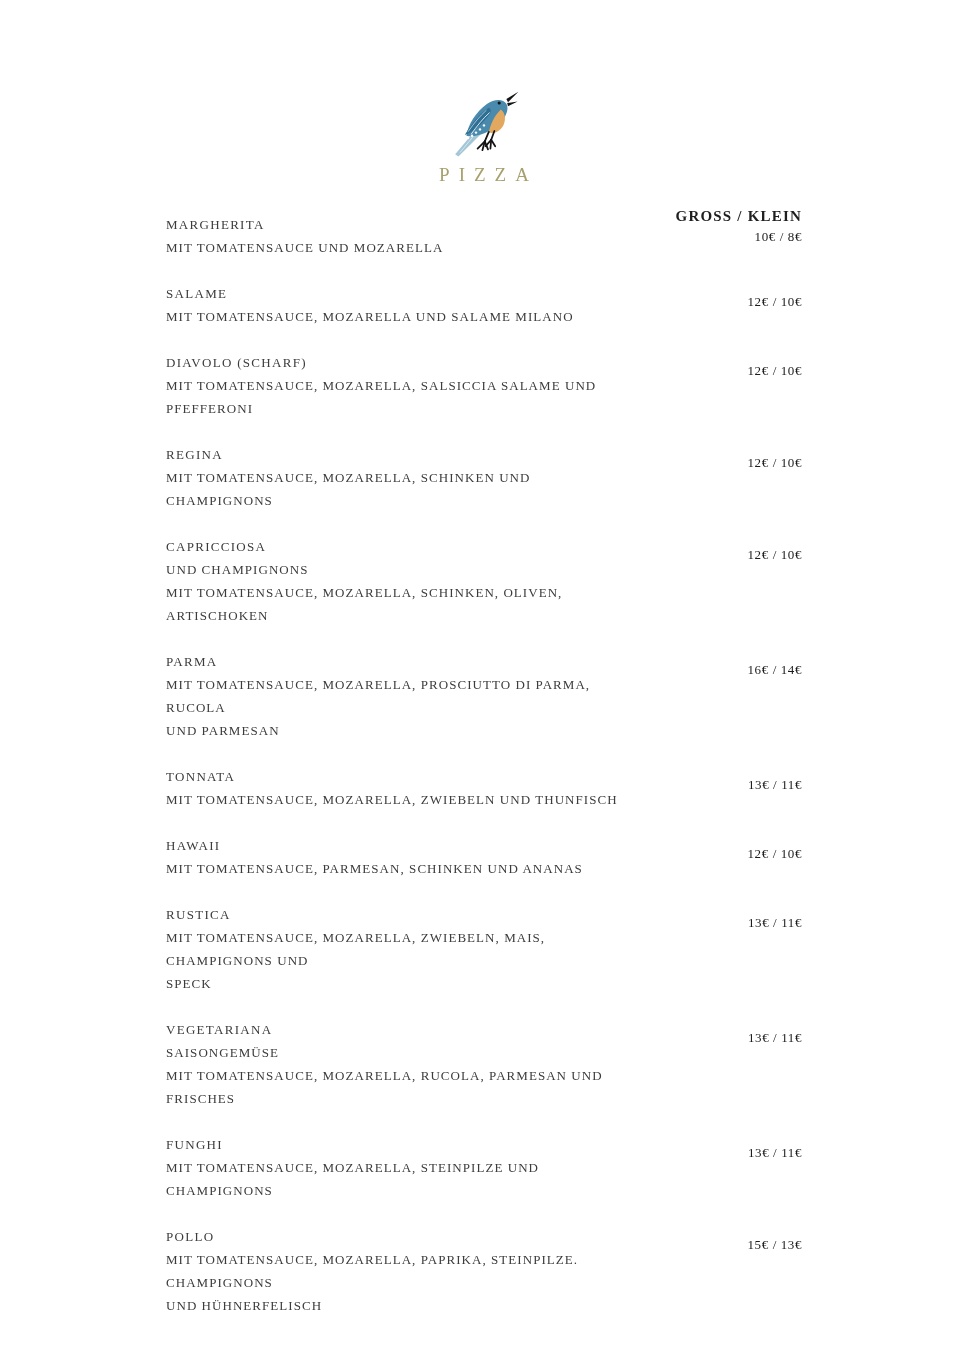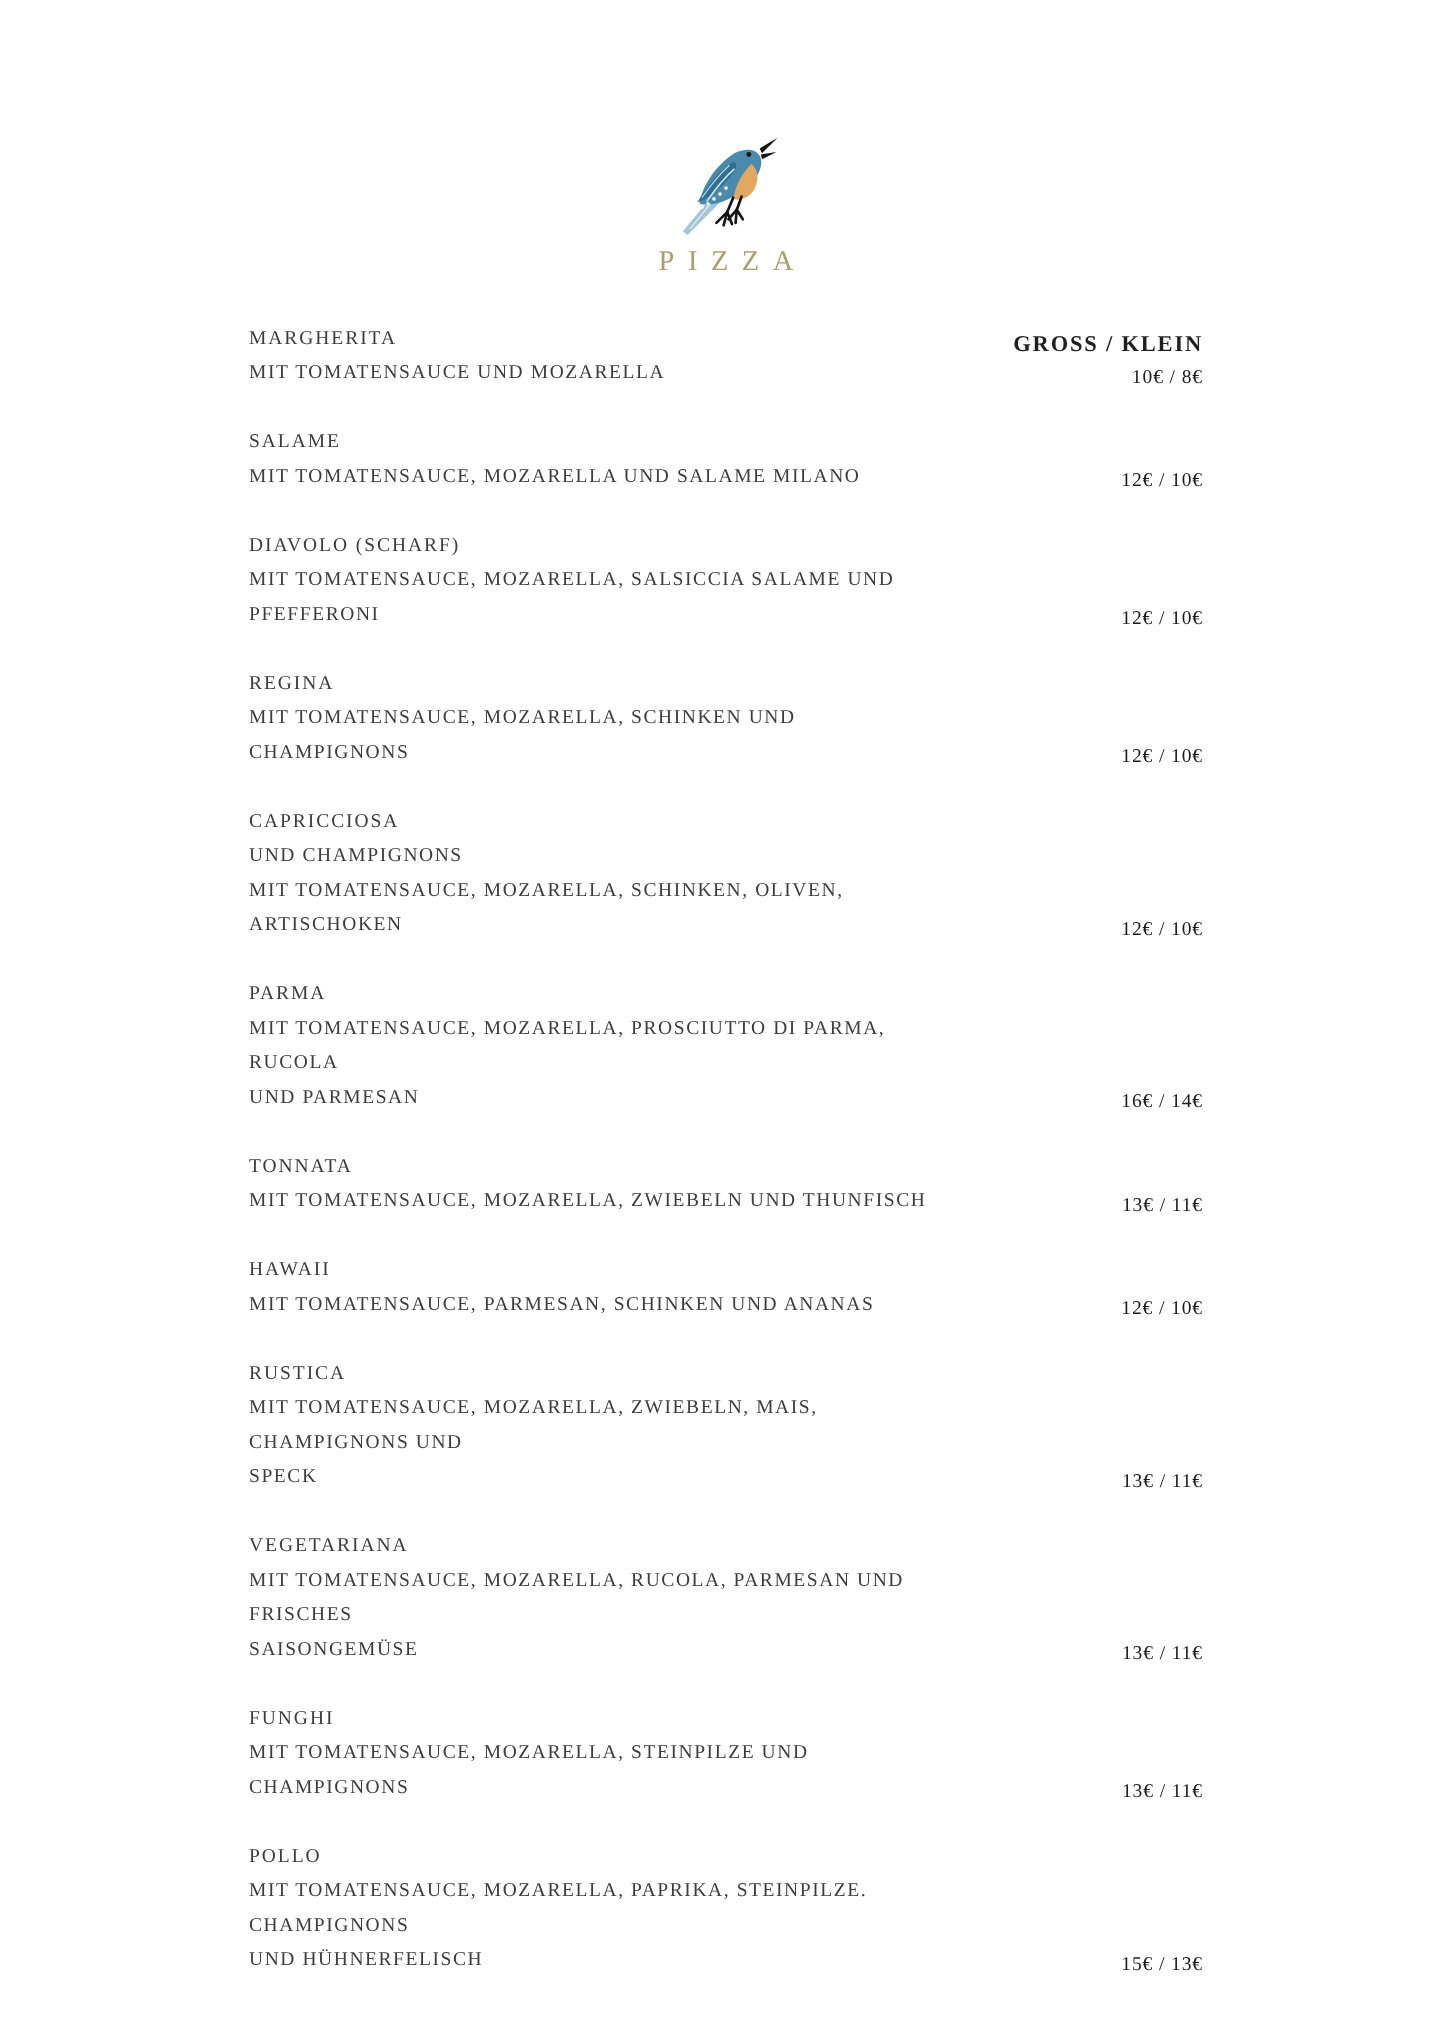--- a/index.html
+++ b/index.html
@@ -31,21 +31,21 @@
     padding-left: 9px; 
     color: #a7a06e;
   }
   .menu {
     width: 636px;
     margin: 27px auto 0 auto;
   }
   .item {
     display: flex;
     justify-content: space-between;
-    align-items: flex-end;
+    align-items: flex-start;
     margin-bottom: 23px;
     gap: 48px;
   }
   .item-text {
     max-width: 525px;
   }
   .item-name {
     font-size: 13px;
     line-height: 23px;
     letter-spacing: 1.3px;
@@ -218,22 +218,22 @@
           <div class="desc-line">SPECK</div>
         </div>
       <div class="price-col">
         <div class="price">13€ / 11€</div>
       </div>
     </div>
 
     <div class="item">
       <div class="item-text">
         <div class="item-name">VEGETARIANA</div>
-      <div class="desc-line">MIT TOMATENSAUCE, MOZARELLA, RUCOLA, PARMESAN UND FRISCHES</div>
-          <div class="desc-line">SAISONGEMÜSE</div>
+      <div class="desc-line">SAISONGEMÜSE</div>
+          <div class="desc-line">MIT TOMATENSAUCE, MOZARELLA, RUCOLA, PARMESAN UND FRISCHES</div>
         </div>
       <div class="price-col">
         <div class="price">13€ / 11€</div>
       </div>
     </div>
 
     <div class="item">
       <div class="item-text">
         <div class="item-name">FUNGHI</div>
       <div class="desc-line">MIT TOMATENSAUCE, MOZARELLA, STEINPILZE UND CHAMPIGNONS</div>

